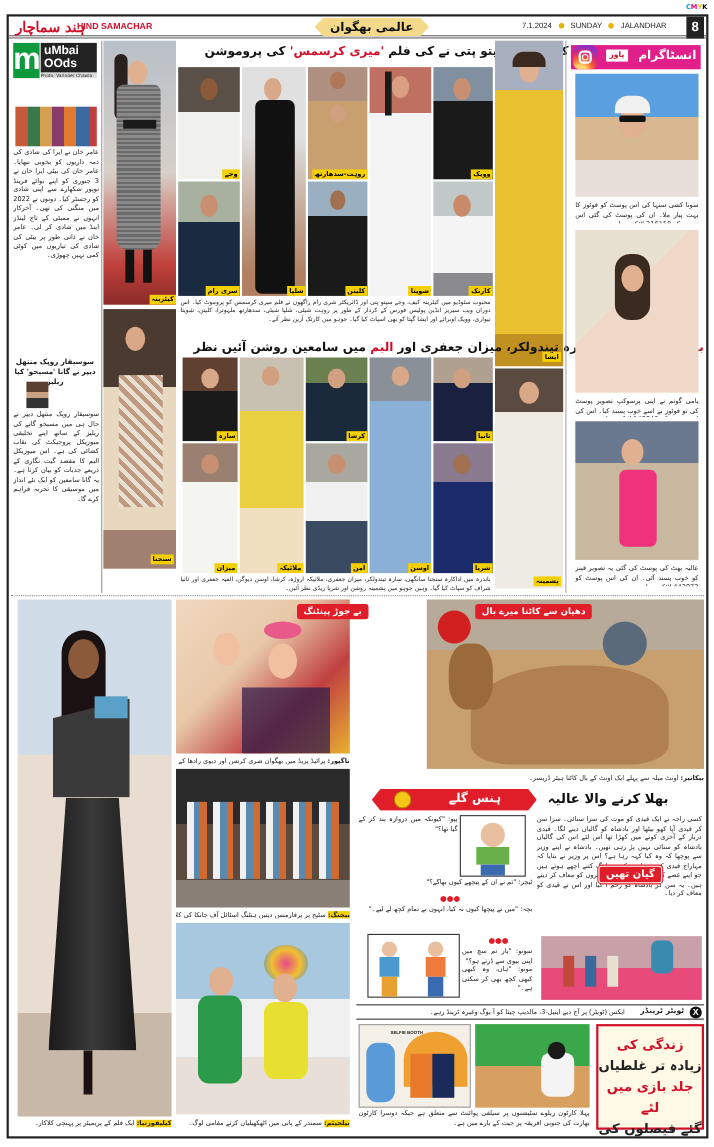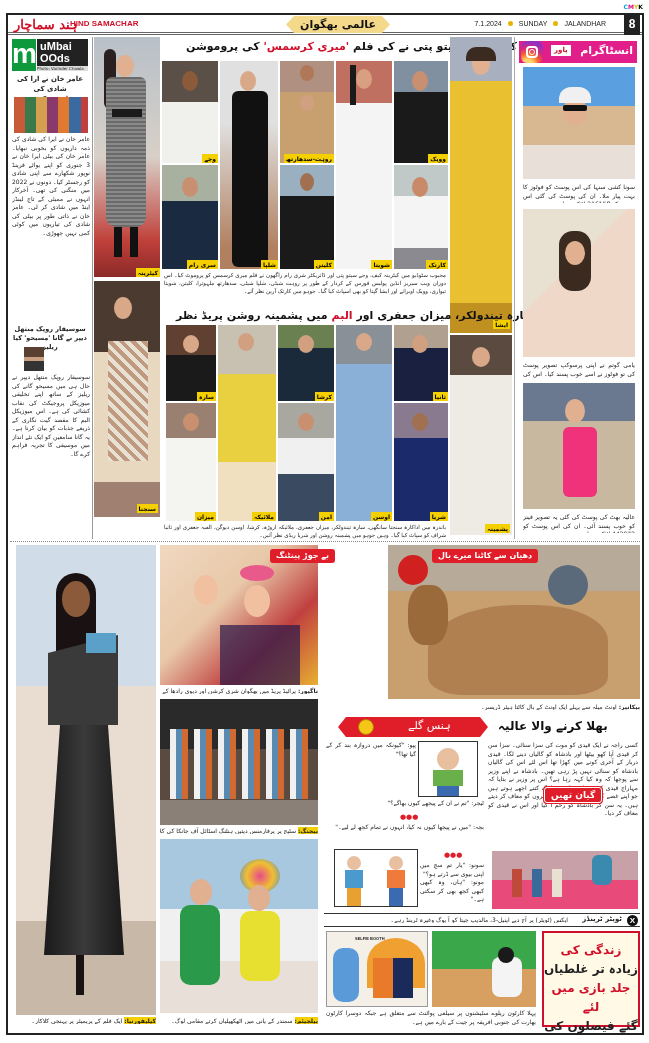--- a/index.html
+++ b/index.html
@@ -50,25 +50,20 @@
 
   <div class="abs" style="left:2px; top:22px; width:80px; height:502px;">
     <div class="abs" style="left:2px; top:2px; width:76px; height:32px;">
       <div class="abs" style="left:0; top:0; width:24px; height:32px; background:#0e9a3c; color:#fff; font-size:28px; font-weight:bold; line-height:30px; text-align:center; font-family:'Liberation Sans',sans-serif;">m</div>
       <div class="abs" style="left:25px; top:0; width:51px; height:27px; background:#222; color:#fff; font-family:'Liberation Sans',sans-serif; font-weight:bold; font-size:11px; line-height:12px; padding:1px 3px;">
         <div>uMbai</div>
         <div>OOds</div>
       </div>
       <div class="abs" style="left:25px; top:27px; width:51px; font-size:4px; color:#222; background:#ddd; line-height:5px; white-space:nowrap; overflow:hidden;">Photo: Varinder Chawla</div>
     </div>
-    <div class="abs" style="left:2px; top:37px; width:76px; direction:rtl; font-size:7px; font-weight:bold; line-height:10px; text-align:center;">
-      <span>عامر خان نے ارا کی شادی کی</span><br>
-      <span class="red">ذمہ داریوں</span>
-      <span>کو بخوبی نبھایا</span>
-    </div>
     <div class="photo" style="left:4px; top:60px; width:74px; height:36px; background:linear-gradient(90deg,#c85a3a 0 15%,#3a7a4a 15% 30%,#d4a050 30% 45%,#8a3a6a 45% 60%,#e07a30 60% 75%,#3a6aa0 75% 90%,#c04040 90%);"></div>
     <div class="txtblock" style="left:2px; top:98px; width:78px; height:188px;">عامر خان نے ایرا کی شادی کی ذمہ داریوں کو بخوبی نبھایا۔ عامر خان کی بیٹی ایرا خان نے 3 جنوری کو اپنے بوائے فرینڈ نوپور شکھارے سے اپنی شادی کو رجسٹر کیا۔ دونوں نے 2022 میں منگنی کی تھی۔ آخرکار انہوں نے ممبئی کے تاج لینڈز اینڈ میں شادی کر لی۔ عامر خان نے ذاتی طور پر بیٹی کی شادی کی تیاریوں میں کوئی کمی نہیں چھوڑی۔</div>
     <div class="abs" style="left:2px; top:288px; width:76px; direction:rtl; font-size:6.5px; font-weight:bold; line-height:9px; text-align:center;">
       <span>سوسیقار روپک منتھل دیپر نے گانا 'مسیحو' کیا ریلیز</span>
     </div>
     <div class="photo" style="left:14px; top:310px; width:20px; height:24px; background:linear-gradient(#5a4030 0 40%,#c8a080 40% 60%,#333 60%);"></div>
     <div class="txtblock" style="left:2px; top:336px; width:78px; height:164px;">سوسیقار روپک منتھل دیپر نے حال ہی میں مسیحو گانے کی ریلیز کے ساتھ اپنے تخلیقی میوزیکل پروجیکٹ کی نقاب کشائی کی ہے۔ اس میوزیکل البم کا مقصد گیت نگاری کے ذریعے جذبات کو بیان کرنا ہے۔ یہ گانا سامعین کو ایک نئے انداز میں موسیقی کا تجربہ فراہم کرے گا۔</div>
   </div>
 
   <div class="vline" style="left:84px; top:22px; height:502px;"></div>
@@ -130,21 +125,21 @@
     <div class="abs" style="left:16px; top:10px; width:30px; height:14px; background:#3a2a20; border-radius:10px 10px 0 0;"></div>
     <div class="cap" style="right:2px; bottom:4px;">ایشا</div>
   </div>
 
   <div class="txtblock" style="left:156px; top:256px; width:282px; height:36px; font-size:5.5px; line-height:8px;">محبوب سٹوڈیو میں کیٹرینہ کیف، وجے سیتو پتی اور ڈائریکٹر شری رام راگھون نے فلم میری کرسمس کو پروموٹ کیا۔ اس دوران ویب سیریز انڈین پولیس فورس کے کردار کے طور پر روہت شیٹی، شلپا شیٹی، سدھارتھ ملہوترا، کلیتن، شویتا تیواری، وویک اوبرائے اور ایشا گپتا کو بھی اسپاٹ کیا گیا۔ جوہو میں کارتک آرین نظر آئے۔</div>
 
   <div class="headline" style="left:168px; top:294px; font-size:11px;">
     <span class="red">باندرہ</span>
     <span>میں سنجنا، سارہ تیندولکر، میزان جعفری اور</span>
     <span class="red">البم</span>
-    <span>میں پشمینہ روشن پریڈ نظر</span>
+    <span>میں سامعین روشن آئیں نظر</span>
   </div>
 
   <div class="photo" style="left:86px; top:266px; width:66px; height:236px; background:linear-gradient(#4a3a30 0 30%,#e8d8c0 30% 85%,#a08070 85%);">
     <div class="face" style="left:20px; top:16px; width:18px; height:22px; background:#d8a888;"></div>
     <div class="abs" style="left:14px; top:60px; width:40px; height:120px; background:repeating-linear-gradient(45deg,#e8e0d0 0 4px,#c09a80 4px 8px);"></div>
     <div class="cap" style="right:2px; bottom:4px;">سنجنا</div>
   </div>
 
   <div class="photo" style="left:158px; top:310px; width:50px; height:76px; background:linear-gradient(#604030 0 40%,#1a1a1a 40%);">
     <div class="face" style="left:17px; top:10px; width:16px; height:18px; background:#d8a888;"></div>
@@ -267,21 +262,21 @@
     <div class="face" style="left:88px; top:46px; width:22px; height:26px; background:#e0b090;"></div>
     <div class="abs" style="left:80px; top:72px; width:40px; height:70px; background:#e8e030; border-radius:10px;"></div>
   </div>
   <div class="abs" style="left:152px; top:1002px; width:158px; font-size:6px; direction:rtl; white-space:nowrap; overflow:hidden;">
     <span style="background:#f5d000; font-weight:bold;">بیلجیئم:</span>
     <span>سمندر کے پانی میں اٹھکھیلیاں کرتے مقامی لوگ۔</span>
   </div>
 
   <div class="abs" style="left:330px; top:702px; width:150px; height:20px; background:#e01e2a; clip-path:polygon(8px 0,calc(100% - 8px) 0,100% 50%,calc(100% - 8px) 100%,8px 100%,0 50%);">
     <div class="abs" style="left:20px; top:2px; width:16px; height:16px; background:#f5c518; border-radius:50%; border:1px solid #b08000;"></div>
-    <div class="abs" style="left:70px; top:2px; color:#fff; font-size:11px; font-weight:normal; direction:rtl;">ہنس گلے</div>
+    <div class="abs" style="left:70px; top:2px; color:#fff; font-size:11px; font-weight:bold; direction:rtl;">ہنس گلے</div>
   </div>
   <div class="headline" style="left:490px; top:704px; font-size:12px;">بھلا کرنے والا عالیہ</div>
 
   <div class="abs" style="left:410px; top:726px; width:60px; height:56px; border:1px solid #333; background:#fff;">
     <div class="face" style="left:18px; top:6px; width:22px; height:22px; background:#e8c0a0;"></div>
     <div class="abs" style="left:14px; top:28px; width:30px; height:16px; background:#6ab04a;"></div>
     <div class="abs" style="left:18px; top:44px; width:22px; height:10px; background:#3a6ab0;"></div>
   </div>
   <div class="txtblock" style="left:318px; top:726px; width:90px; height:56px;">
     <div>پپو: "کیونکہ میں دروازہ بند کر کے گیا تھا؟"</div>

